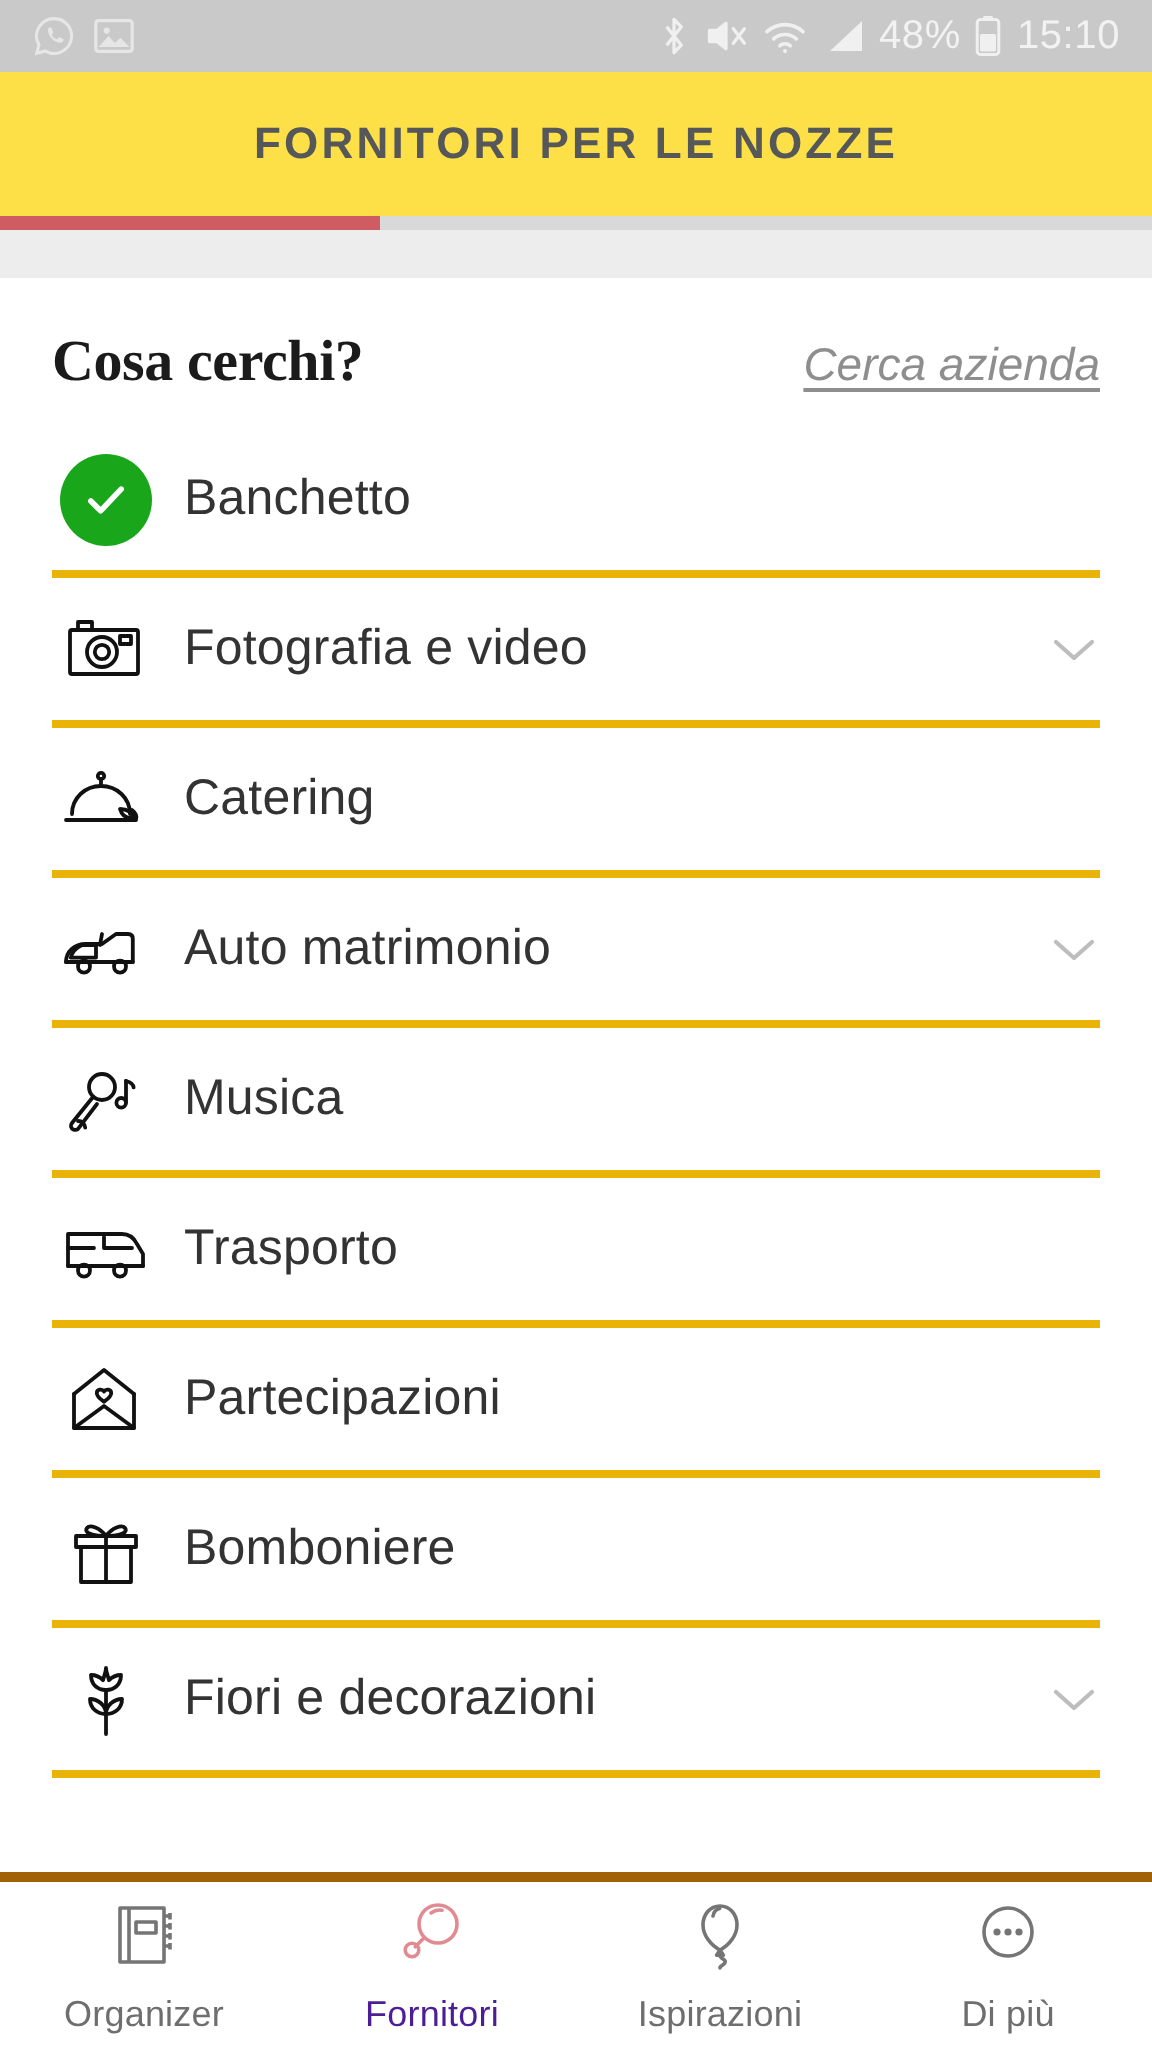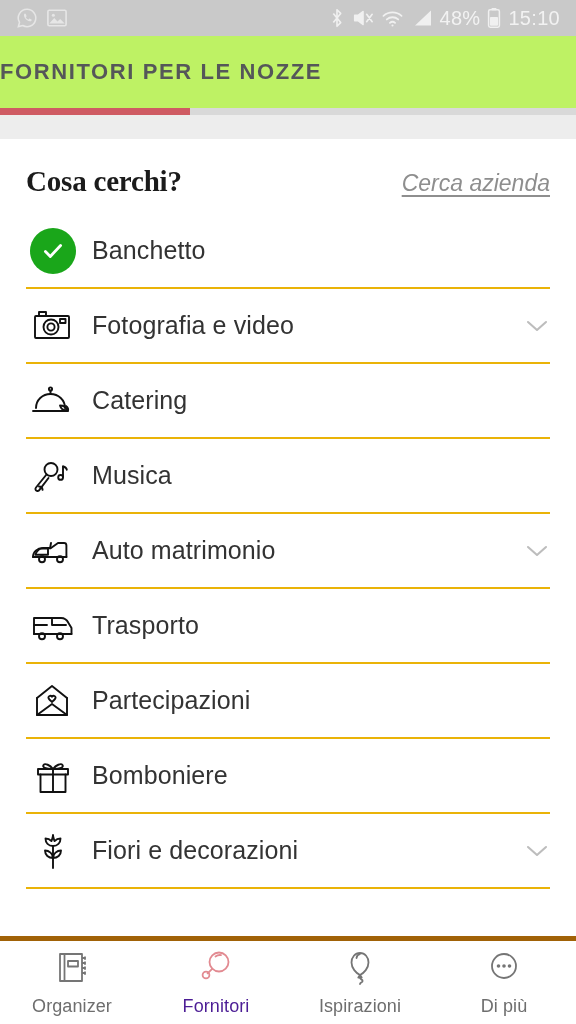--- a/index.html
+++ b/index.html
@@ -28,22 +28,22 @@
   .sb-right { margin-left:auto; display:flex; align-items:center; gap:7px; }
   .sb-icon { display:flex; align-items:center; justify-content:center; }
   .sb-text {
     font-size:20px; color:#f2f2f2; letter-spacing:.3px;
     font-family:"Liberation Sans", sans-serif;
   }
 
   
   .titlebar {
     flex:0 0 72px; height:72px;
-    background:#bef264;
-    display:flex; align-items:center; justify-content:flex-start;
+    background:#fde047;
+    display:flex; align-items:center; justify-content:center;
   }
   .titlebar h1 {
     font-size:22px; font-weight:bold;
     letter-spacing:1.6px; color:#555759;
     font-family:"Liberation Sans", sans-serif;
   }
 
   
   .progress {
     flex:0 0 7px; height:7px;
@@ -74,21 +74,21 @@
     font-size:23px; color:#8e8e8e;
     text-decoration:underline; text-underline-offset:4px;font-style:italic;
   }
 
   .list { margin-top:16px; }
   .row {
     position:relative;
     height:75px;
     margin:0 26px;
     display:flex; align-items:center;
-    border-bottom:2px solid #eab308;
+    border-bottom:4px solid #eab308;
   }
   .row:first-child { border-top:none; }
   .row .ico {
     width:54px; flex:0 0 54px;
     display:flex; align-items:center; justify-content:center;
   }
   .row .label {
     margin-left:12px;
     font-size:25px; color:#333333;
     letter-spacing:.1px;
@@ -240,49 +240,49 @@
           </div>
           <div class="label">Catering</div>
           <div class="chev hidden">
             <svg width="24" height="16" viewBox="0 0 24 16" fill="none" stroke="#bdbdbd" stroke-width="2.1" stroke-linecap="round" stroke-linejoin="round">
               <path d="M3 4l9 8 9-8"></path>
             </svg>
           </div>
         </div>
         <div class="row">
           <div class="ico">
+            <svg width="48" height="38" viewBox="0 0 48 38" fill="none" stroke="#111111" stroke-width="1.9" stroke-linecap="round" stroke-linejoin="round">
+      <path d="M4 25c0-5 4-9 10-9h8l7-5h6c1.6 0 2.4 1 2.4 2.4V25"></path>
+      <path d="M4 25h33.4"></path>
+      <path d="M12 16.5c-3 1.4-5 3.8-5.6 6.3h12.6V16.5z"></path>
+      <circle cx="13" cy="27.3" r="3"></circle>
+              <circle cx="31" cy="27.3" r="3"></circle>
+      <path d="M22 11l-1 5.5"></path>
+    </svg>
+          </div>
+          <div class="label">Auto matrimonio</div>
+          <div class="chev">
+            <svg width="24" height="16" viewBox="0 0 24 16" fill="none" stroke="#bdbdbd" stroke-width="2.1" stroke-linecap="round" stroke-linejoin="round">
+              <path d="M3 4l9 8 9-8"></path>
+            </svg>
+          </div>
+        </div>
+        <div class="row">
+          <div class="ico">
             <svg width="46" height="40" viewBox="0 0 46 40" fill="none" stroke="#111111" stroke-width="1.9" stroke-linecap="round" stroke-linejoin="round">
       <circle cx="21" cy="13.5" r="6.5"></circle>
       <path d="M16.5 18.5L6 31.5c-1 1.2-.6 2.8.8 3.3 1.2.4 2.3-.2 2.8-1.1L18.5 22"></path>
       <path d="M9 30.5c2 0 3.4 1.3 3.6 3.3"></path>
       <path d="M33 10.5v10.5"></path>
               <circle cx="30.6" cy="21.4" r="2.4"></circle>
       <path d="M33 10.5c2.5.6 3.6 1.6 3.8 3.2"></path>
     </svg>
           </div>
           <div class="label">Musica</div>
           <div class="chev hidden">
-            <svg width="24" height="16" viewBox="0 0 24 16" fill="none" stroke="#bdbdbd" stroke-width="2.1" stroke-linecap="round" stroke-linejoin="round">
-              <path d="M3 4l9 8 9-8"></path>
-            </svg>
-          </div>
-        </div>
-        <div class="row">
-          <div class="ico">
-            <svg width="48" height="38" viewBox="0 0 48 38" fill="none" stroke="#111111" stroke-width="1.9" stroke-linecap="round" stroke-linejoin="round">
-      <path d="M4 25c0-5 4-9 10-9h8l7-5h6c1.6 0 2.4 1 2.4 2.4V25"></path>
-      <path d="M4 25h33.4"></path>
-      <path d="M12 16.5c-3 1.4-5 3.8-5.6 6.3h12.6V16.5z"></path>
-      <circle cx="13" cy="27.3" r="3"></circle>
-              <circle cx="31" cy="27.3" r="3"></circle>
-      <path d="M22 11l-1 5.5"></path>
-    </svg>
-          </div>
-          <div class="label">Auto matrimonio</div>
-          <div class="chev">
             <svg width="24" height="16" viewBox="0 0 24 16" fill="none" stroke="#bdbdbd" stroke-width="2.1" stroke-linecap="round" stroke-linejoin="round">
               <path d="M3 4l9 8 9-8"></path>
             </svg>
           </div>
         </div>
         <div class="row">
           <div class="ico">
             <svg width="48" height="38" viewBox="0 0 48 38" fill="none" stroke="#111111" stroke-width="1.9" stroke-linecap="round" stroke-linejoin="round">
       <path d="M5 11h27c3.5 0 6 2 7.5 5l3 5v6H5z"></path>
       <path d="M5 18h13"></path>

